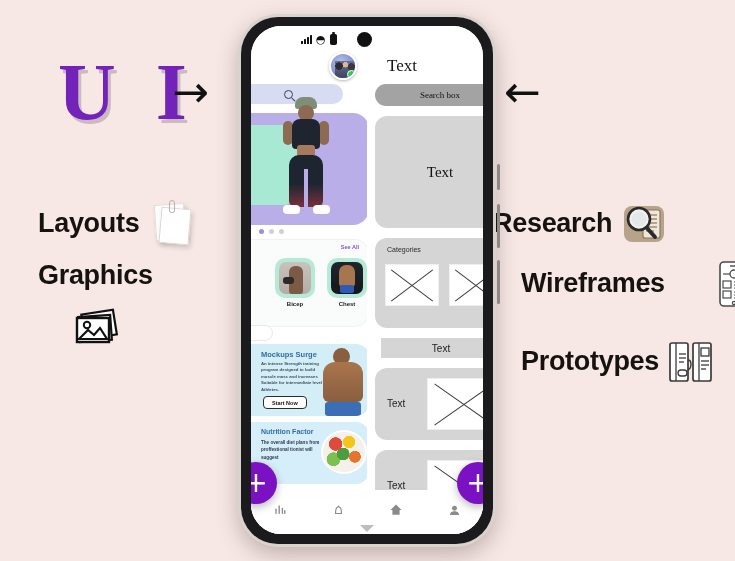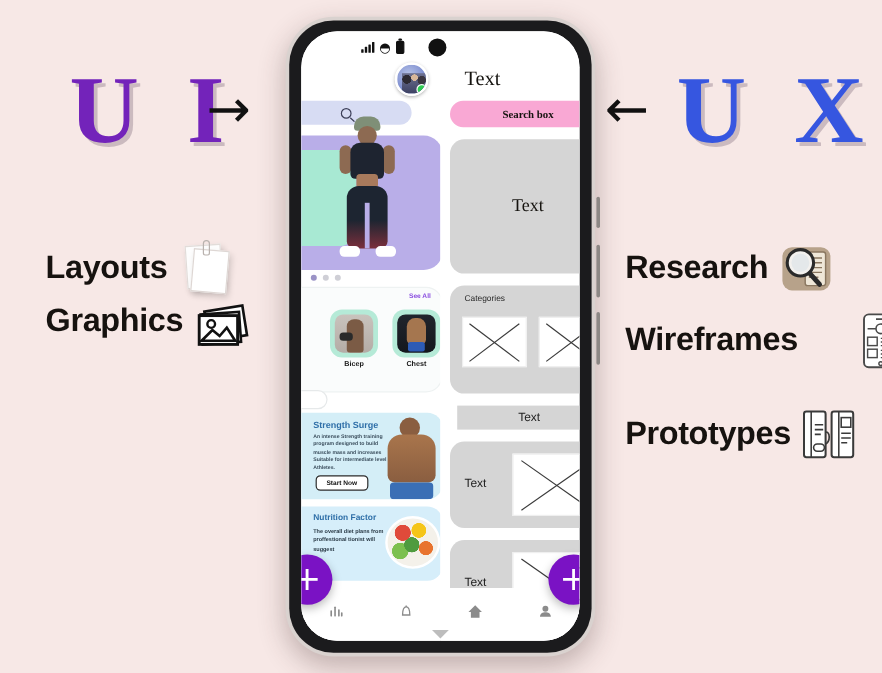--- a/index.html
+++ b/index.html
@@ -45,23 +45,23 @@
   .label-text {
     font-size: 27px;
     font-weight: 600;
     color: #16120f;
     white-space: nowrap;
     letter-spacing: -.3px;
   }
   .icon-box { width: 46px; height: 46px; position: relative; flex: none; }
 
   #row-layouts    { left: 38px;  top: 200px; align-items: center; }
-  #row-graphics   { left: 38px;  top: 244px; }
+  #row-graphics   { left: 38px;  top: 260px; flex-direction: column; }
   #row-mockups    { left: 38px;  top: 318px; }
-  #row-research   { left: 521px; top: 200px; }
+  #row-research   { left: 493px; top: 200px; }
   #row-wireframes { left: 521px; top: 260px; gap: 45px; }
   #row-prototypes { left: 521px; top: 338px; }
 
   
   .note-paper {
     position: absolute; left: 8px; top: 4px;
     width: 30px; height: 36px; background: #fdfdfd;
     border: 1px solid #e2dcd9;
     transform: rotate(-4deg);
     box-shadow: 2px 3px 5px rgba(0,0,0,.18);
@@ -327,24 +327,24 @@
 
   
   .wf-heading {
     position: absolute; top: 30px; left: 20px;
     font-family: "Liberation Serif", serif;
     font-size: 17px; color: #15130f;
   }
   #wf-search {
     position: absolute; top: 58px; left: 8px;
     width: 130px; height: 22px; border-radius: 11px;
-    background: #f9a8d4;
+    background: #a3a3a3;
     display: flex; align-items: center; justify-content: center;
     font-family: "Liberation Serif", serif;
-    font-weight: 700; font-size: 9px; color: #15130f;
+    font-weight: 400; font-size: 9px; color: #15130f;
   }
   #wf-hero {
     position: absolute; top: 90px; left: 8px;
     width: 130px; height: 112px; border-radius: 12px;
     background: #d5d5d5;
     display: flex; align-items: center; justify-content: center;
     font-family: "Liberation Serif", serif;
     font-size: 15px; color: #15130f;
   }
   #wf-cat {
@@ -418,21 +418,20 @@
   }
 </style>
 </head>
 <body>
 
 <div class="stage">
 
   <div class="wordmark" id="ui-word">U I</div>
   <div class="arrow" id="arrow-right">→</div>
   <div class="arrow" id="arrow-left">←</div>
-  <div class="wordmark" id="ux-word">U X</div>
 
   <div class="label-row" id="row-layouts">
     <div class="label-text">Layouts</div>
     <div class="icon-box">
       <div class="note-paper"></div>
         <div class="note-paper2"></div>
         <div class="clip"></div>
     </div>
   </div>
 
@@ -588,21 +587,21 @@
             <div class="ex-photo chest-bg">
                 <div class="figB"></div>
               </div>
           </div>
           <div class="ex-label" id="lb-bicep">Bicep</div>
           <div class="ex-label" id="lb-chest">Chest</div>
 
           <div id="chip"></div>
 
           <div id="strength-card">
-            <div class="title">Strength Surge</div>
+            <div class="title">Mockups Surge</div>
             <div class="body">An intense Strength training program designed to build muscle mass and increases Suitable for intermediate level Athletes.</div>
             <div id="start-now">Start Now</div>
             <div class="male-torso">
               <div class="h"></div>
                 <div class="b"></div>
                 <div class="s"></div>
             </div>
           </div>
 
           <div id="nutrition-card">

